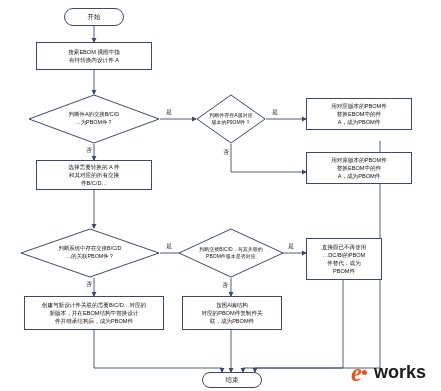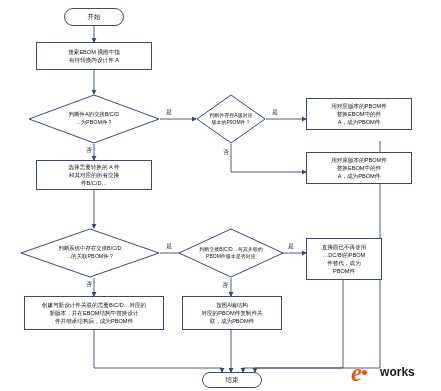--- a/index.html
+++ b/index.html
@@ -61,24 +61,24 @@
     font-family:"Liberation Serif", serif;
     font-style:italic;
     font-weight:bold;
     font-size:25px;
     color:#e8531a;
     line-height:25px;
     letter-spacing:-1px;
   }
   .logo .wtext{
     font-family:"Liberation Sans", sans-serif;
-    font-size:12px;
+    font-size:18px;
     color:#1a1a1a;
     font-weight:bold;
-    margin-left:13px;
+    margin-left:7px;
   }
   .logo .dot{
     width:5px;height:5px;border-radius:50%;
     background:#e8531a;display:inline-block;margin-left:1px;
   }
 </style>
 </head>
 <body>
 
 <svg id="flow" viewBox="0 0 441 391">

